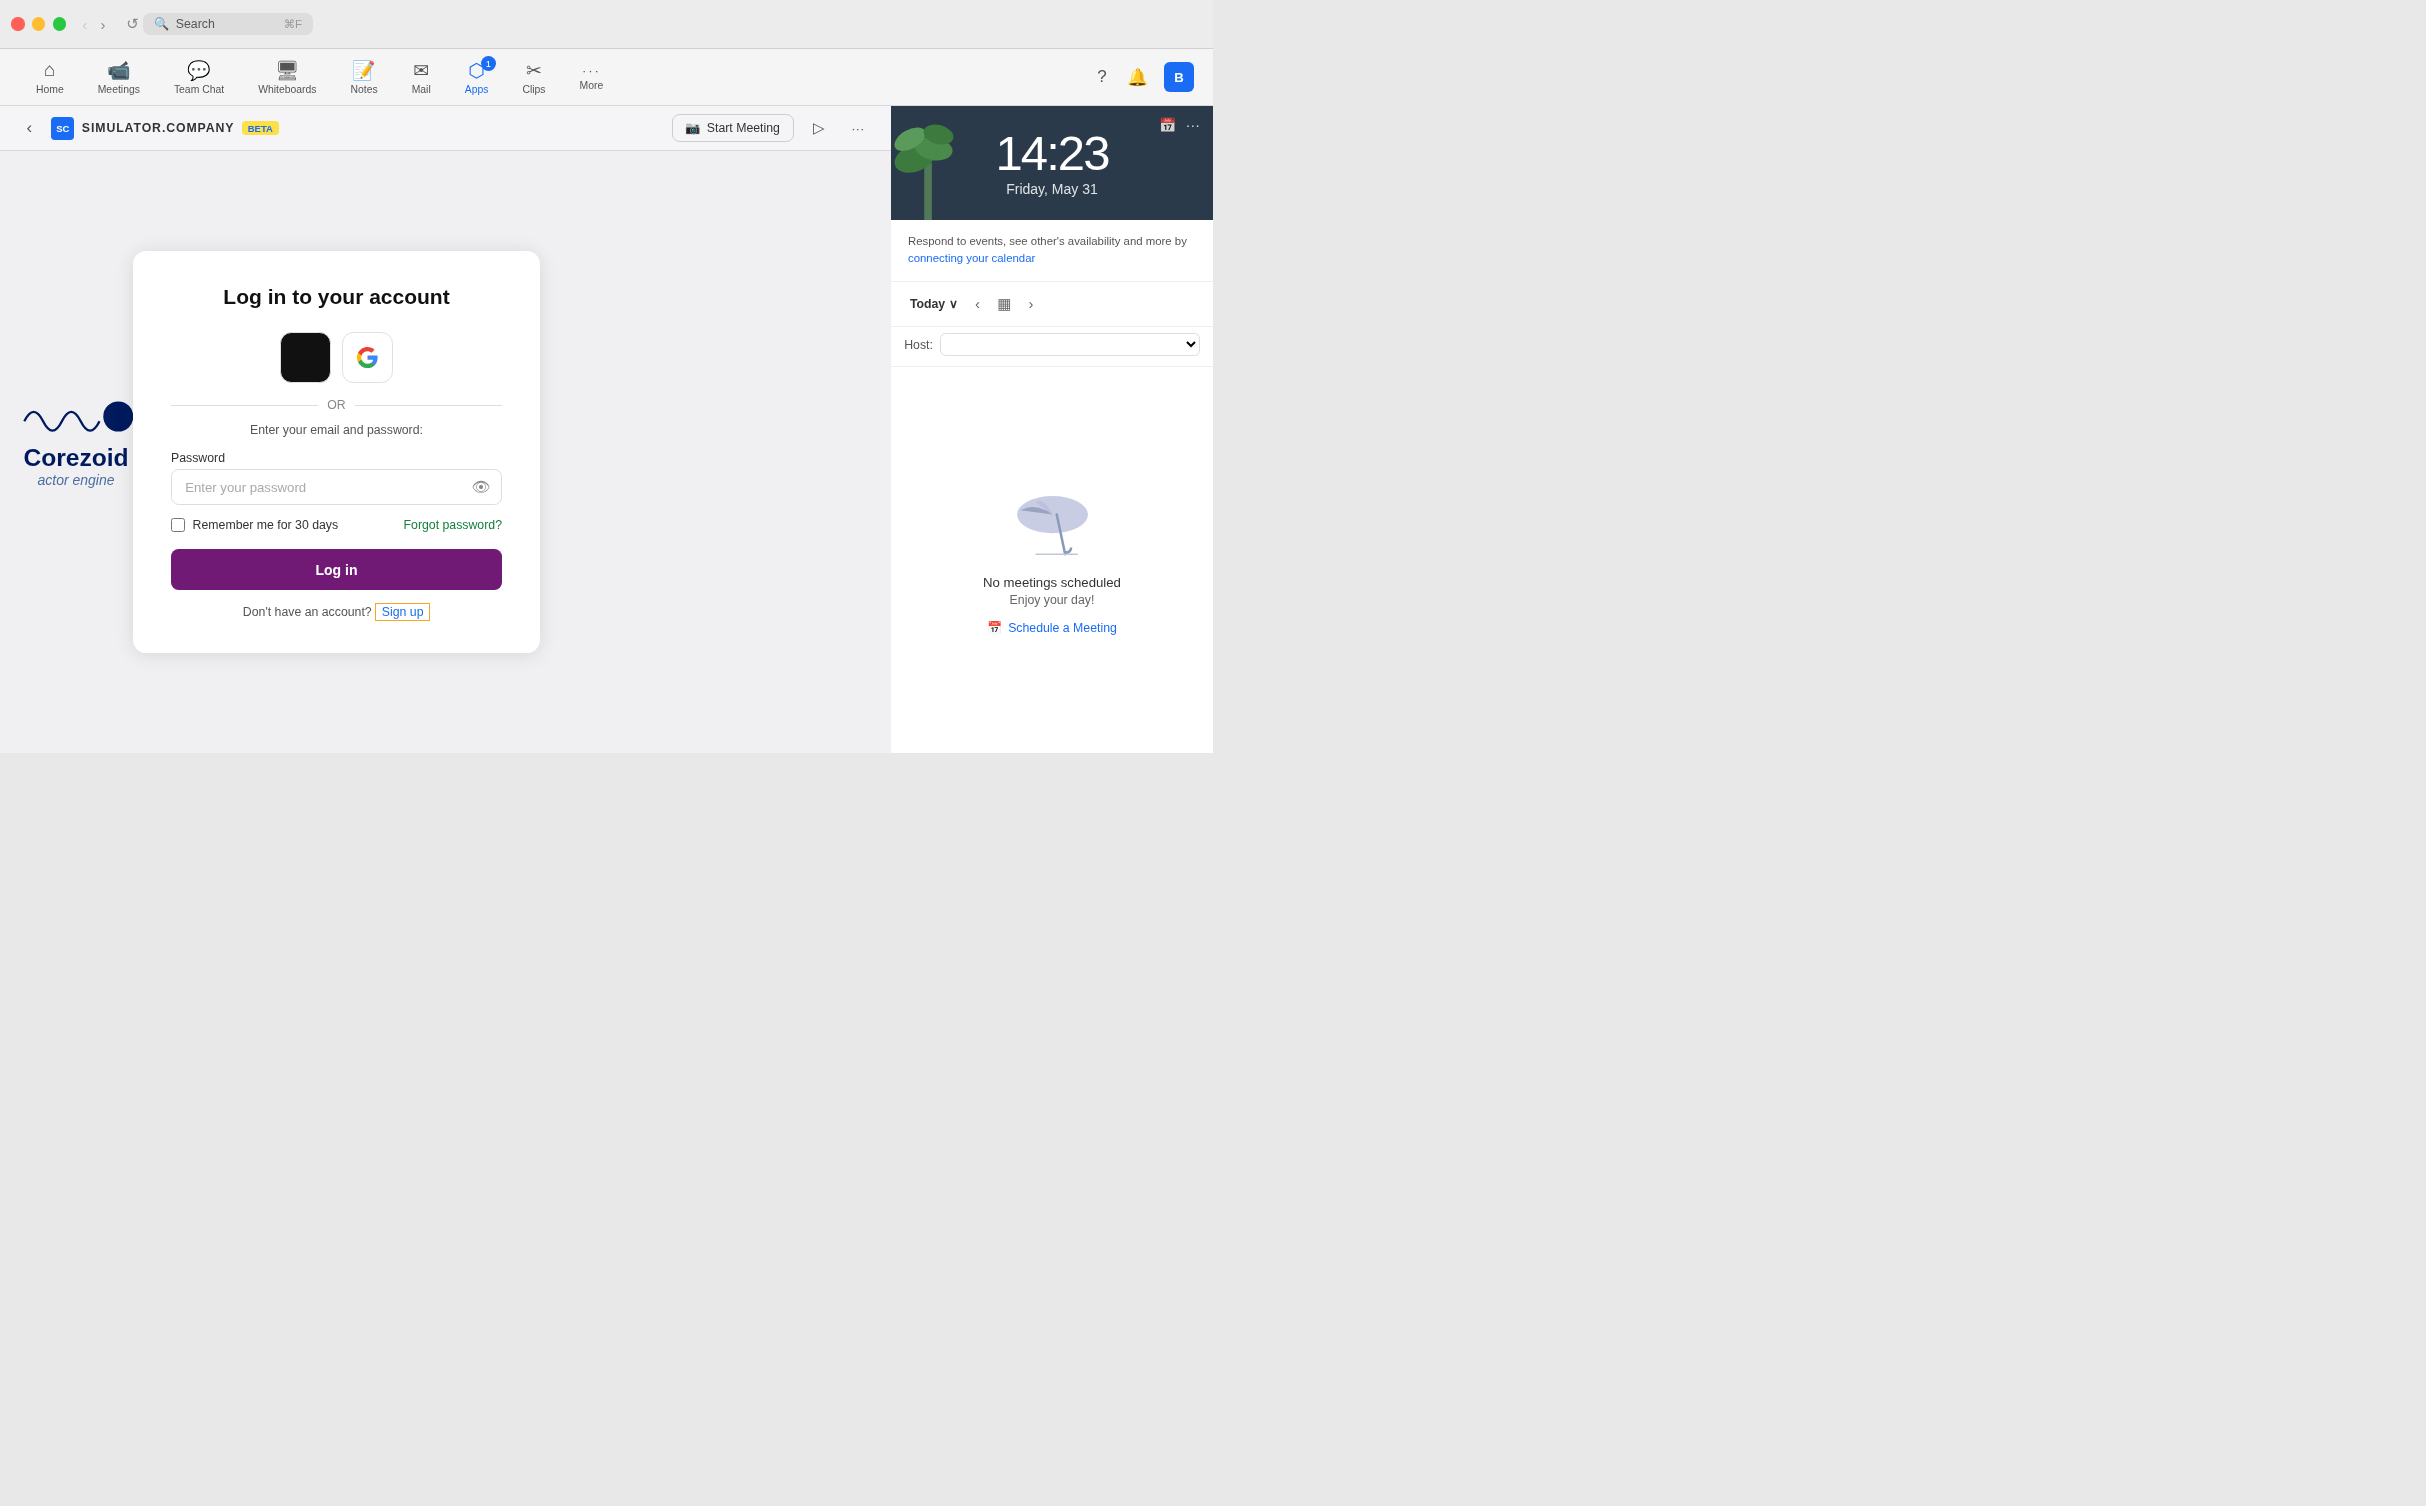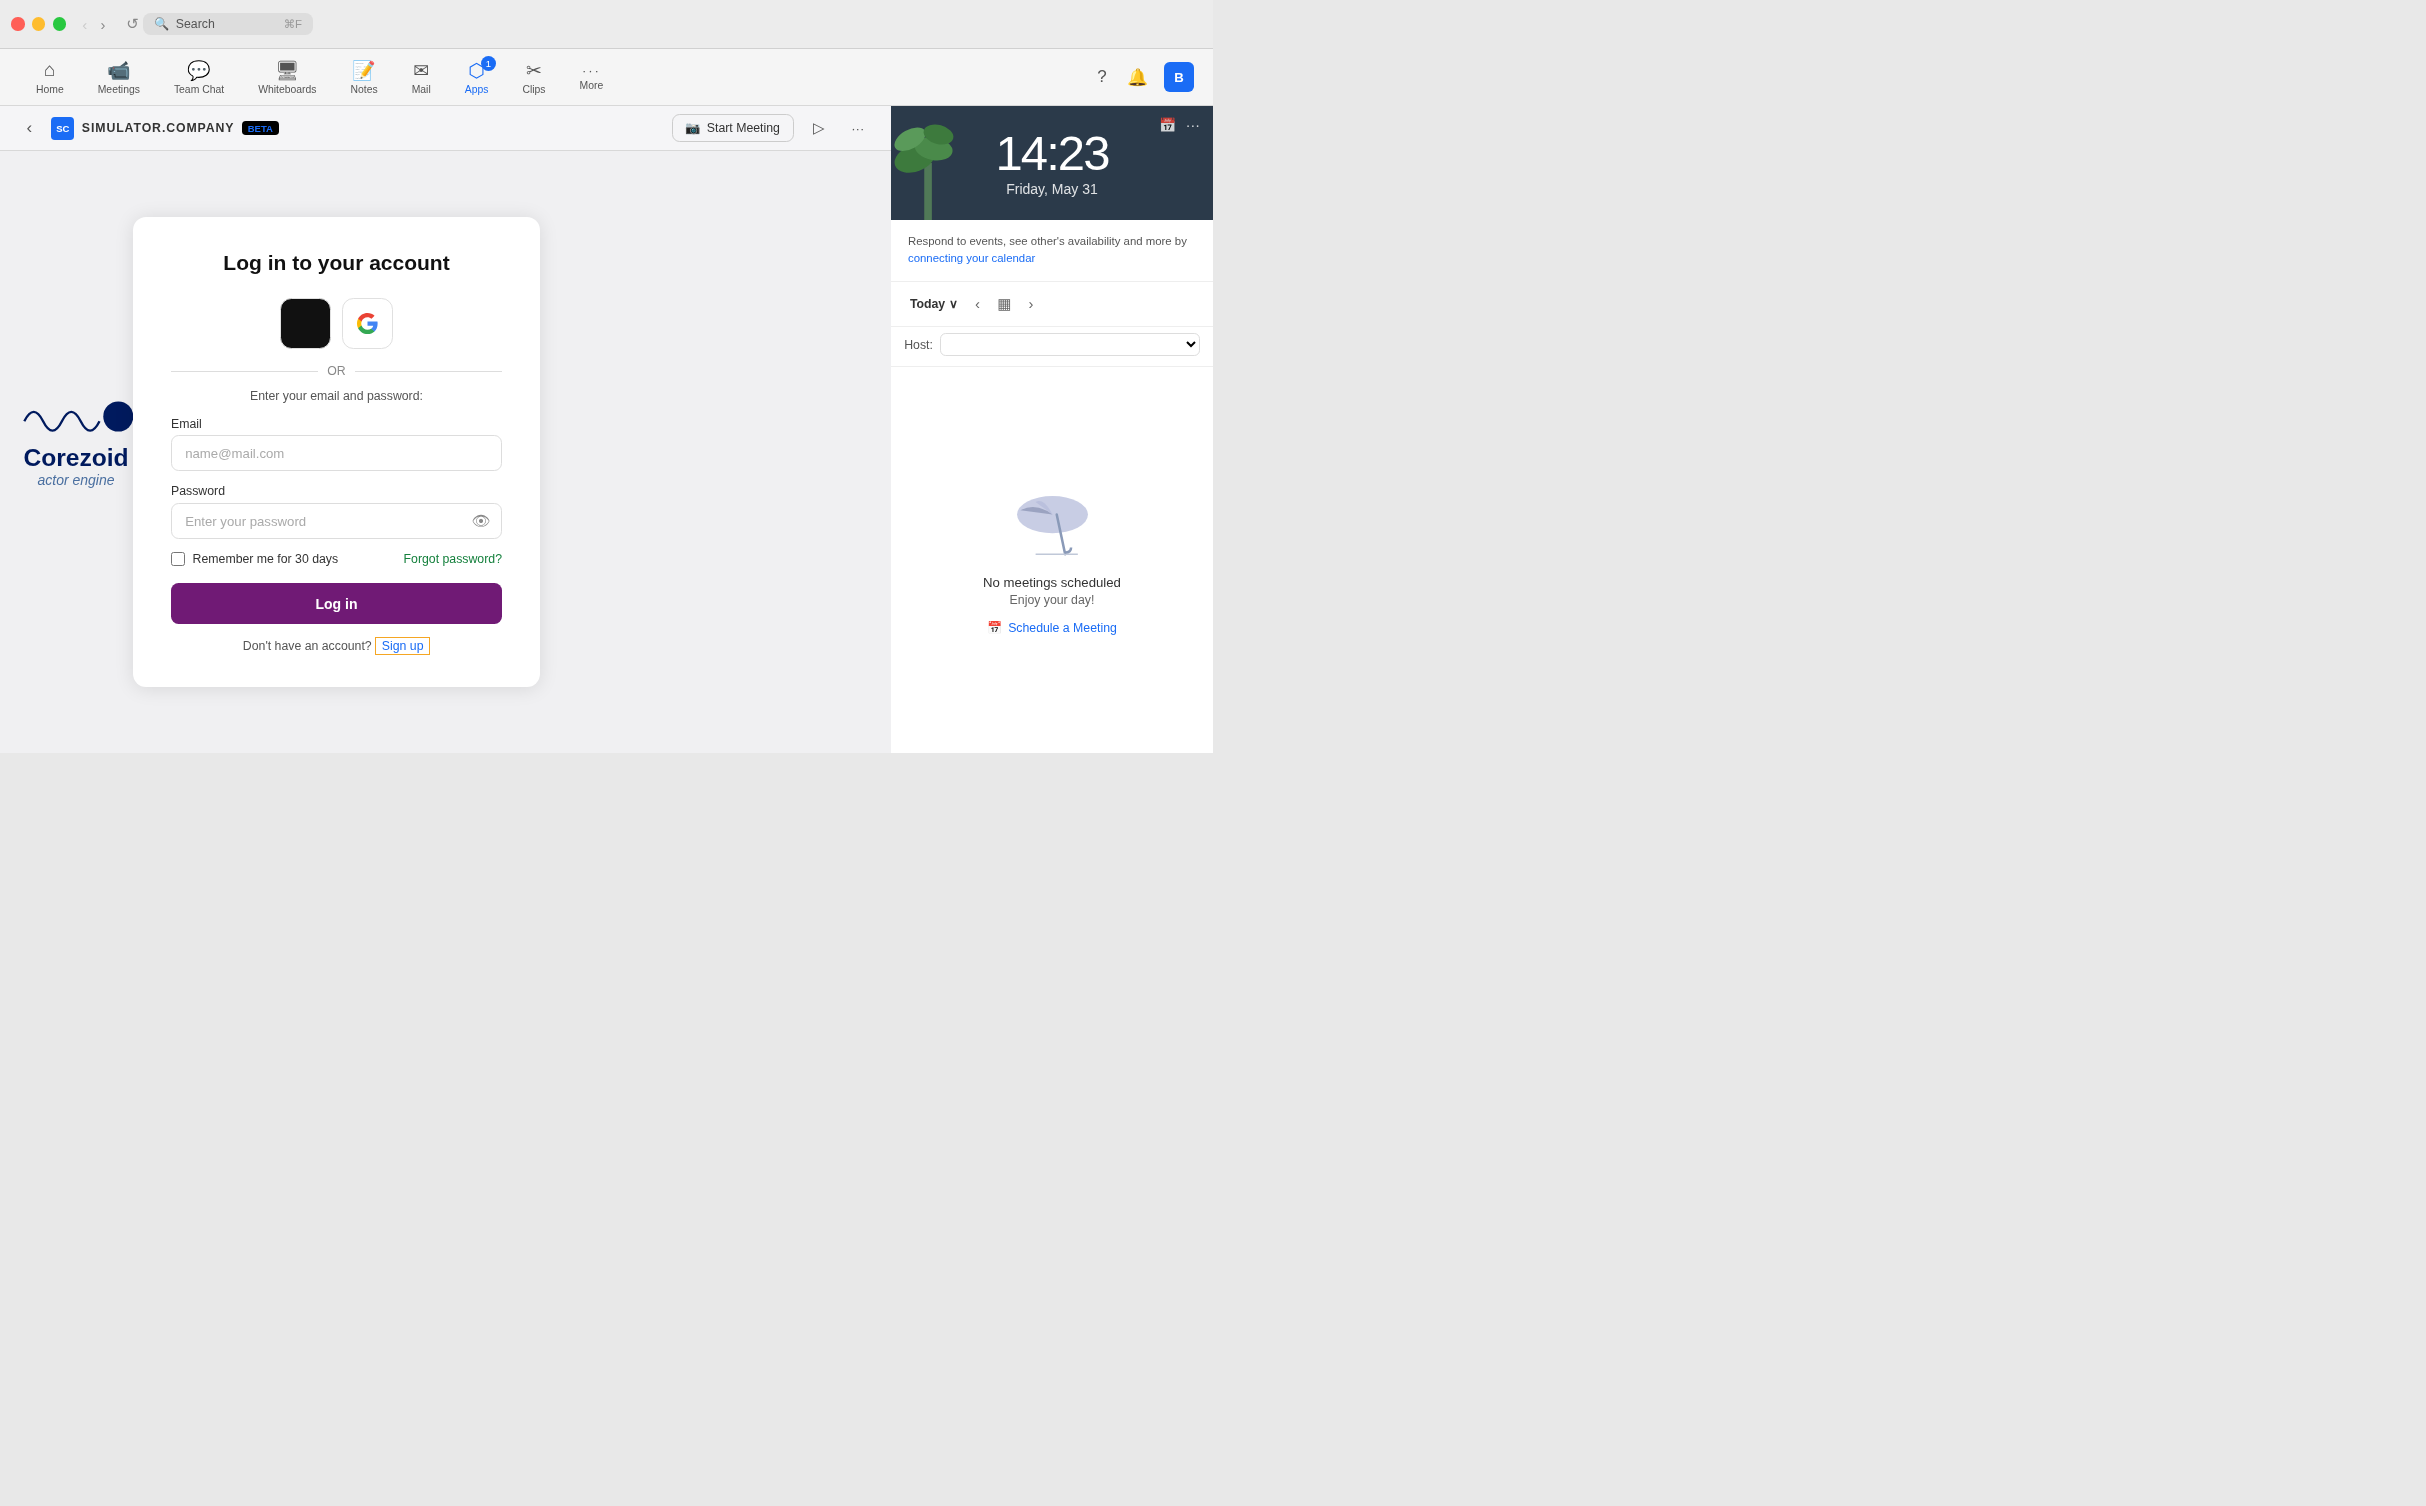--- a/index.html
+++ b/index.html
@@ -99,21 +99,21 @@
       display: flex; align-items: center; gap: 7.6px;
     }
     .brand-icon {
       width: 23px; height: 23px; border-radius: 3.8px;
       background: #1a6cf5; color: white;
       font-size: 9.5px; font-weight: bold;
       display: flex; align-items: center; justify-content: center;
     }
     .brand-name { font-size: 12.3px; font-weight: 600; color: #333; letter-spacing: 0.9px; text-transform: uppercase; }
     .beta-badge {
-      background: #000000; color: #1a6cf5;
+      background: #fde047; color: #1a6cf5;
       border-radius: 3.8px; padding: 1.9px 5.7px; font-size: 9.5px; font-weight: 600;
     }
     .topbar-spacer { flex: 1; }
     .start-meeting-btn {
       display: flex; align-items: center; gap: 5.7px;
       background: none; border: 0.9px solid #ccc; border-radius: 7.6px;
       padding: 5.7px 13.2px; cursor: pointer; font-size: 12.3px; color: #333;
     }
     .filter-btn {
       background: none; border: none; cursor: pointer;
@@ -389,24 +389,20 @@
         </div>
 
         <div class="or-divider">
           <div class="or-line"></div>
           <span class="or-text">OR</span>
           <div class="or-line"></div>
         </div>
 
         <div class="email-label-row">Enter your email and password:</div>
 
-        <div class="form-group">
-          <label class="form-label">Email</label>
-          <input type="email" class="form-input" placeholder="name@mail.com" style="">
-        </div>
 
         <div class="form-group">
           <label class="form-label">Password</label>
           <div class="password-wrapper">
             <input type="password" class="form-input" placeholder="Enter your password" style="">
             <button class="eye-btn">👁</button>
           </div>
         </div>
 
         <div class="form-extras">

